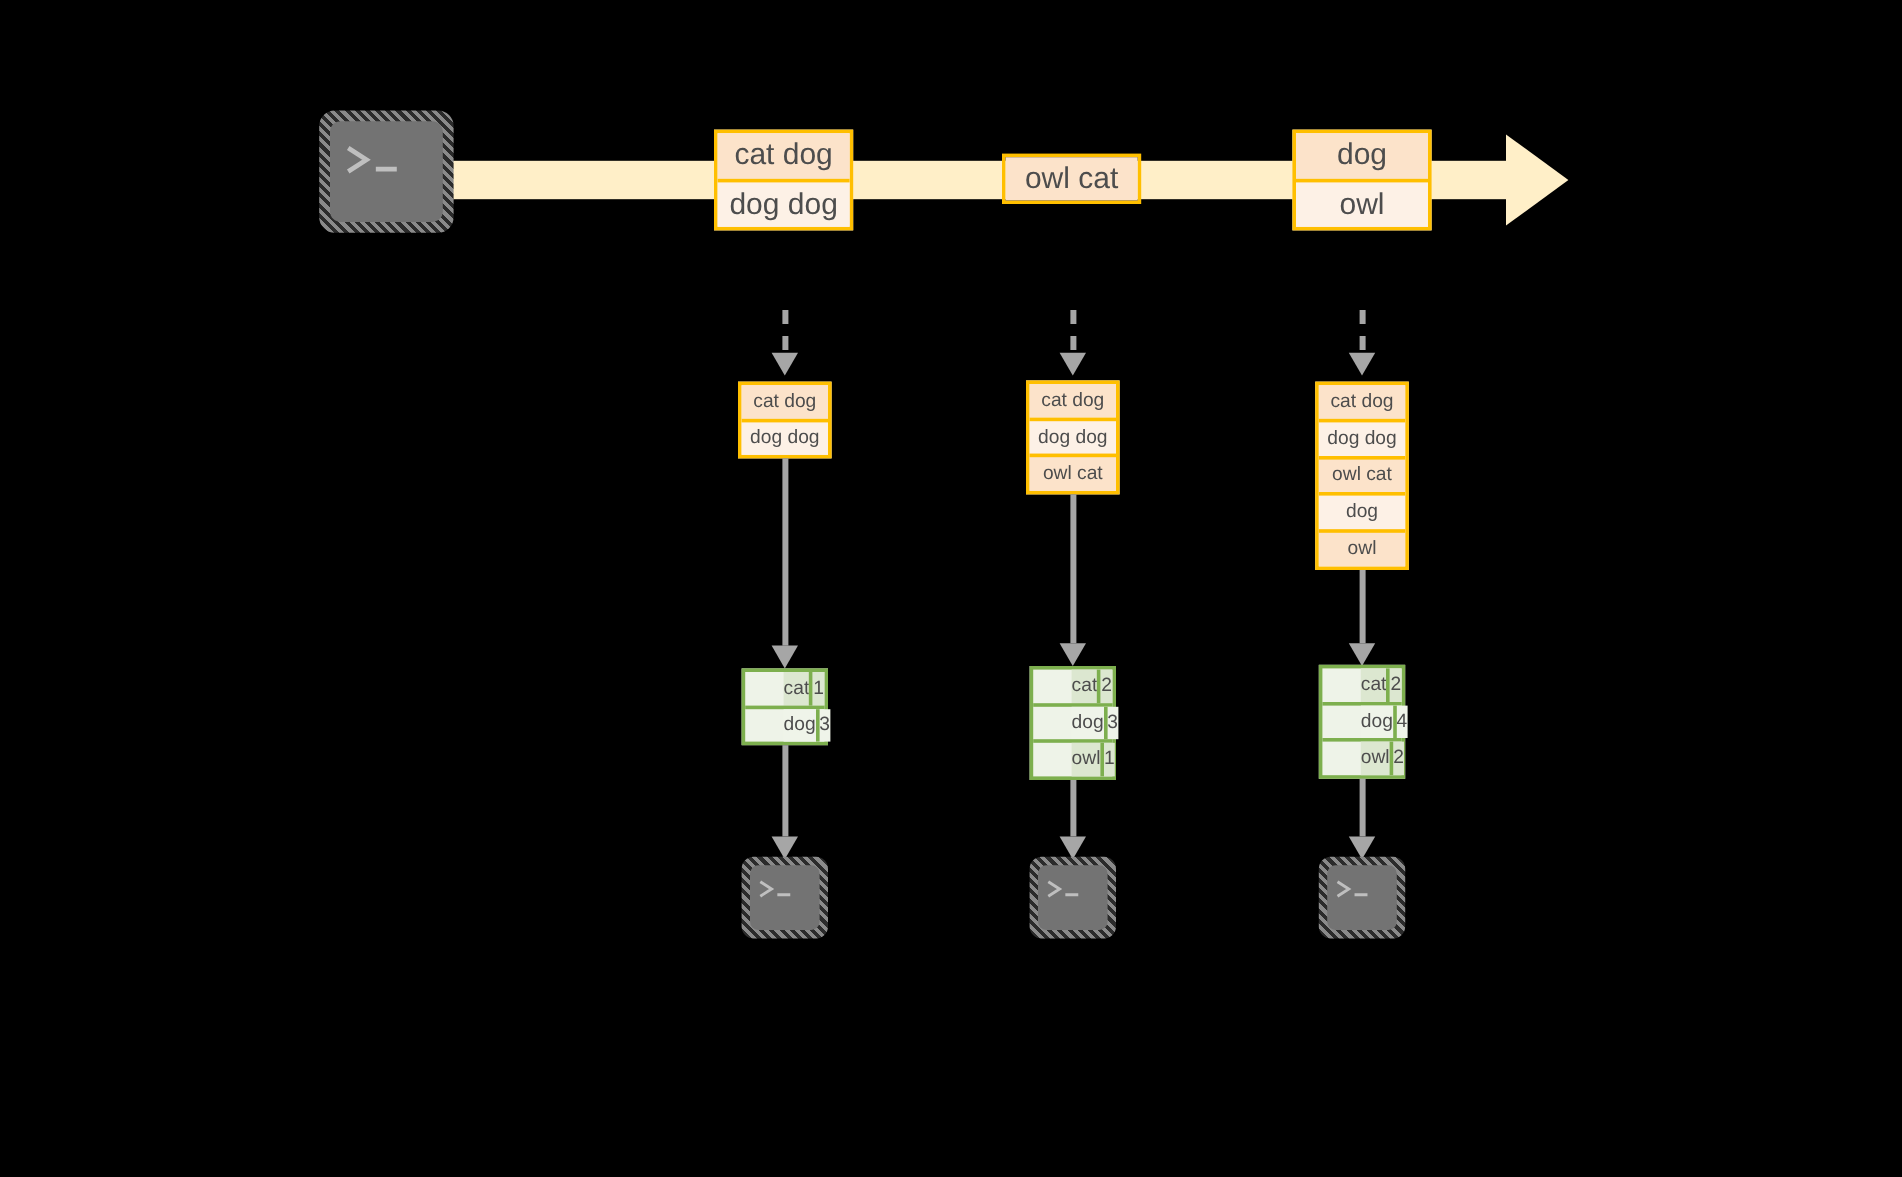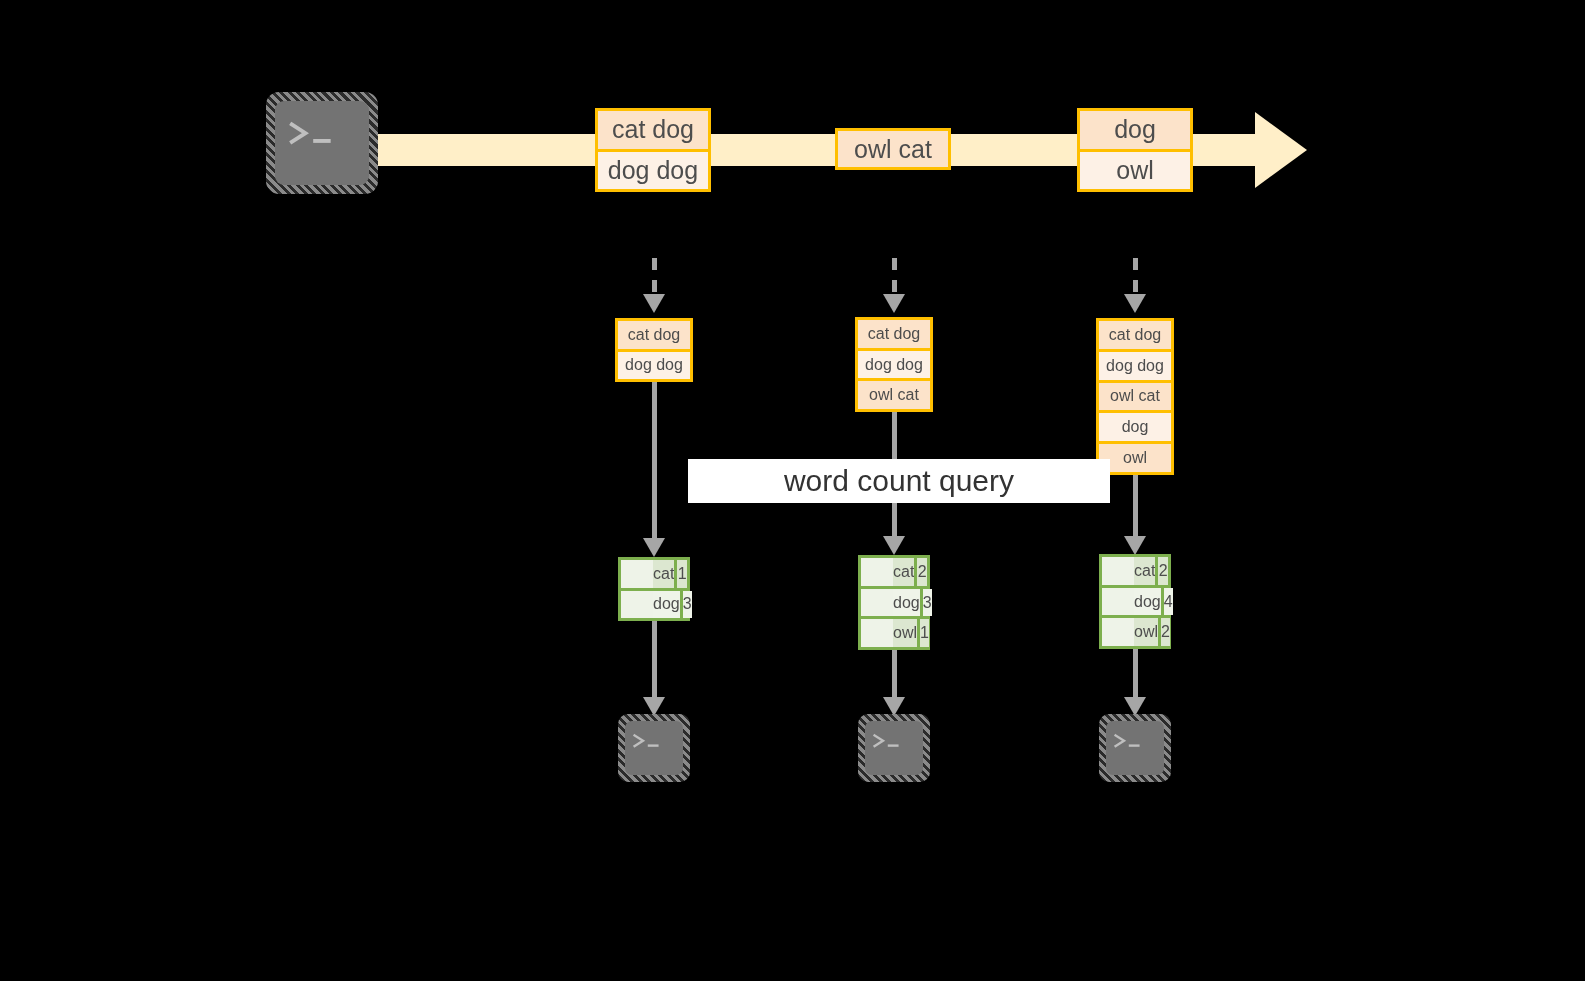--- a/index.html
+++ b/index.html
@@ -289,17 +289,14 @@
 
   <div class="term small" style="left:1099px; top:714px; width:72px; height:68px;">
     <div class="term-inner">
       <svg viewBox="0 0 60 30">
         <path d="M6 5 L20 14 L6 23" fill="none" stroke="#BFBFBF" stroke-width="4" stroke-linecap="square"></path>
         <line x1="28" y1="22" x2="46" y2="22" stroke="#BFBFBF" stroke-width="4"></line>
       </svg>
     </div>
   </div>
 
-  <div class="query-band" style="left:688px; top:459px; width:422px; height:44px;">
-    <span>word count query</span>
-  </div>
 
 </div>
 
 </body></html>

